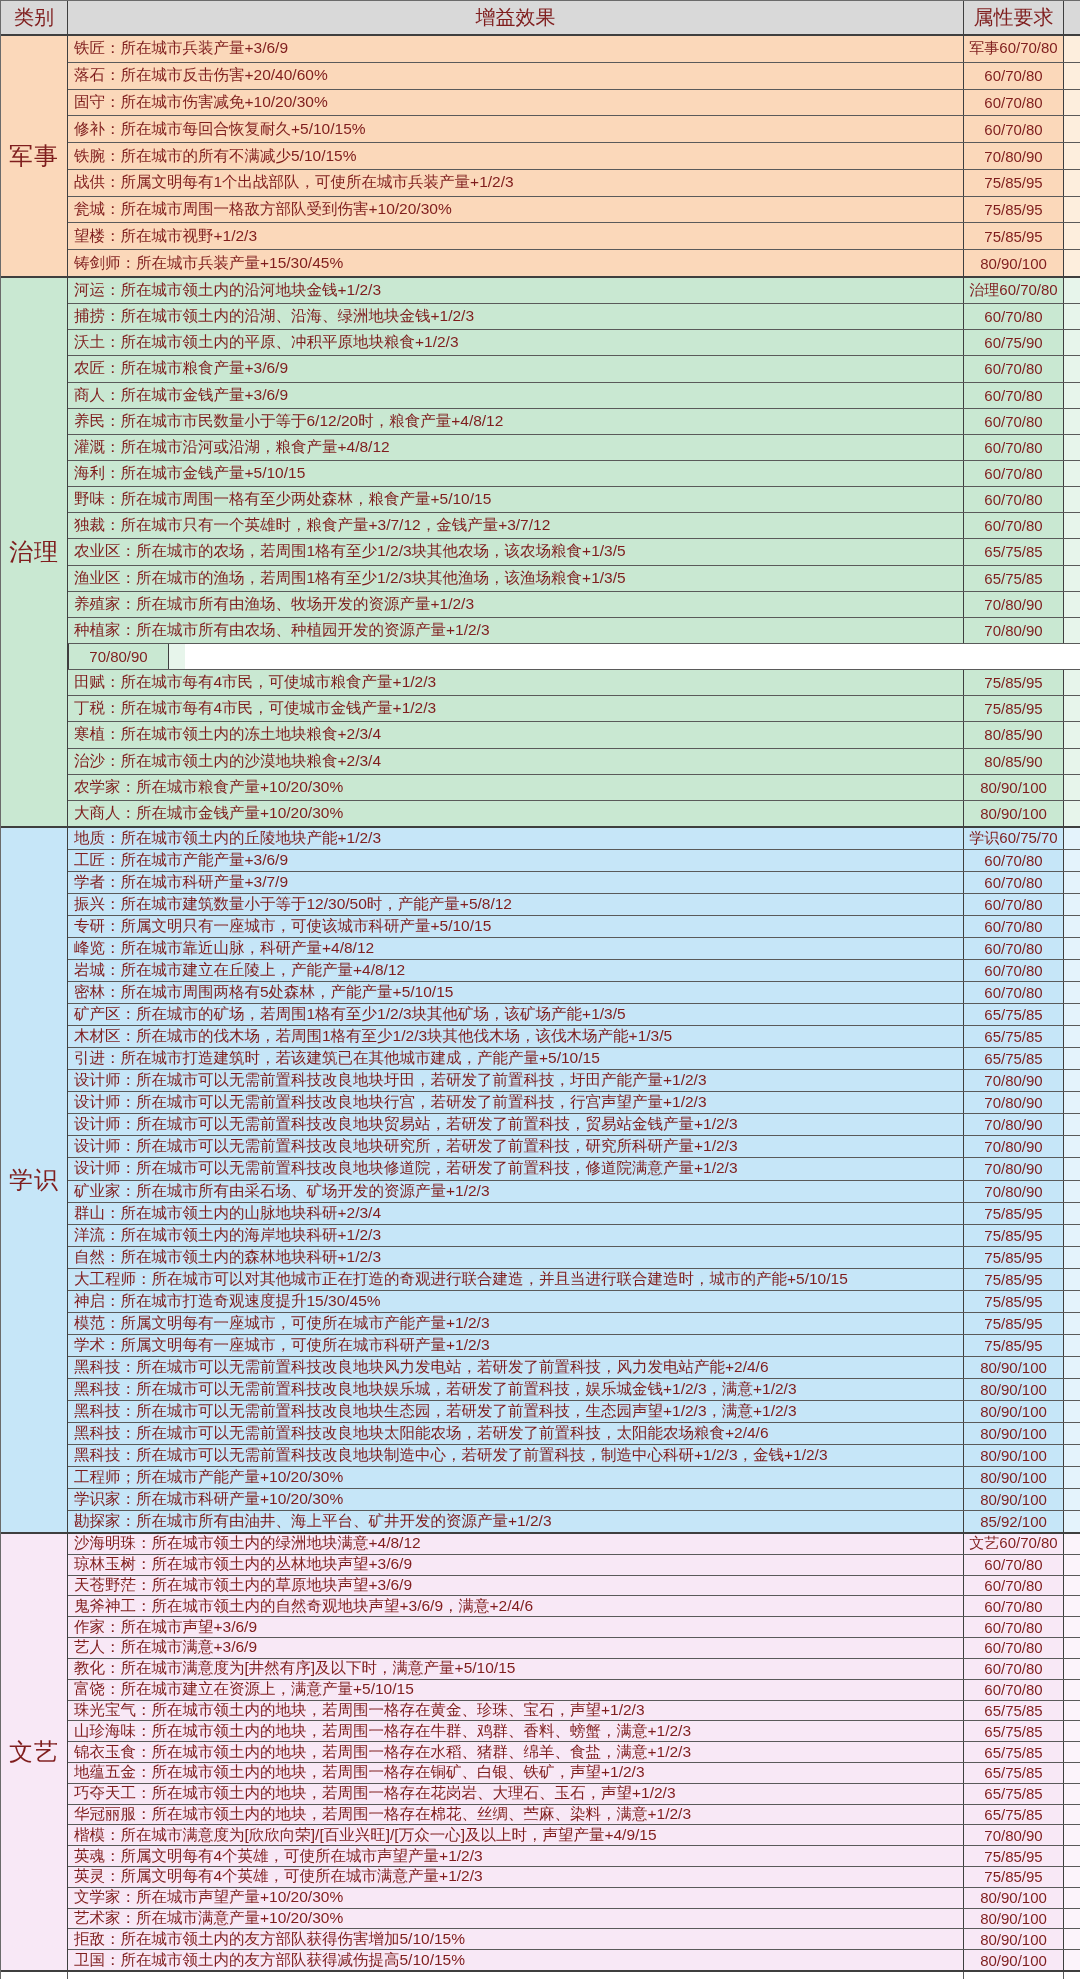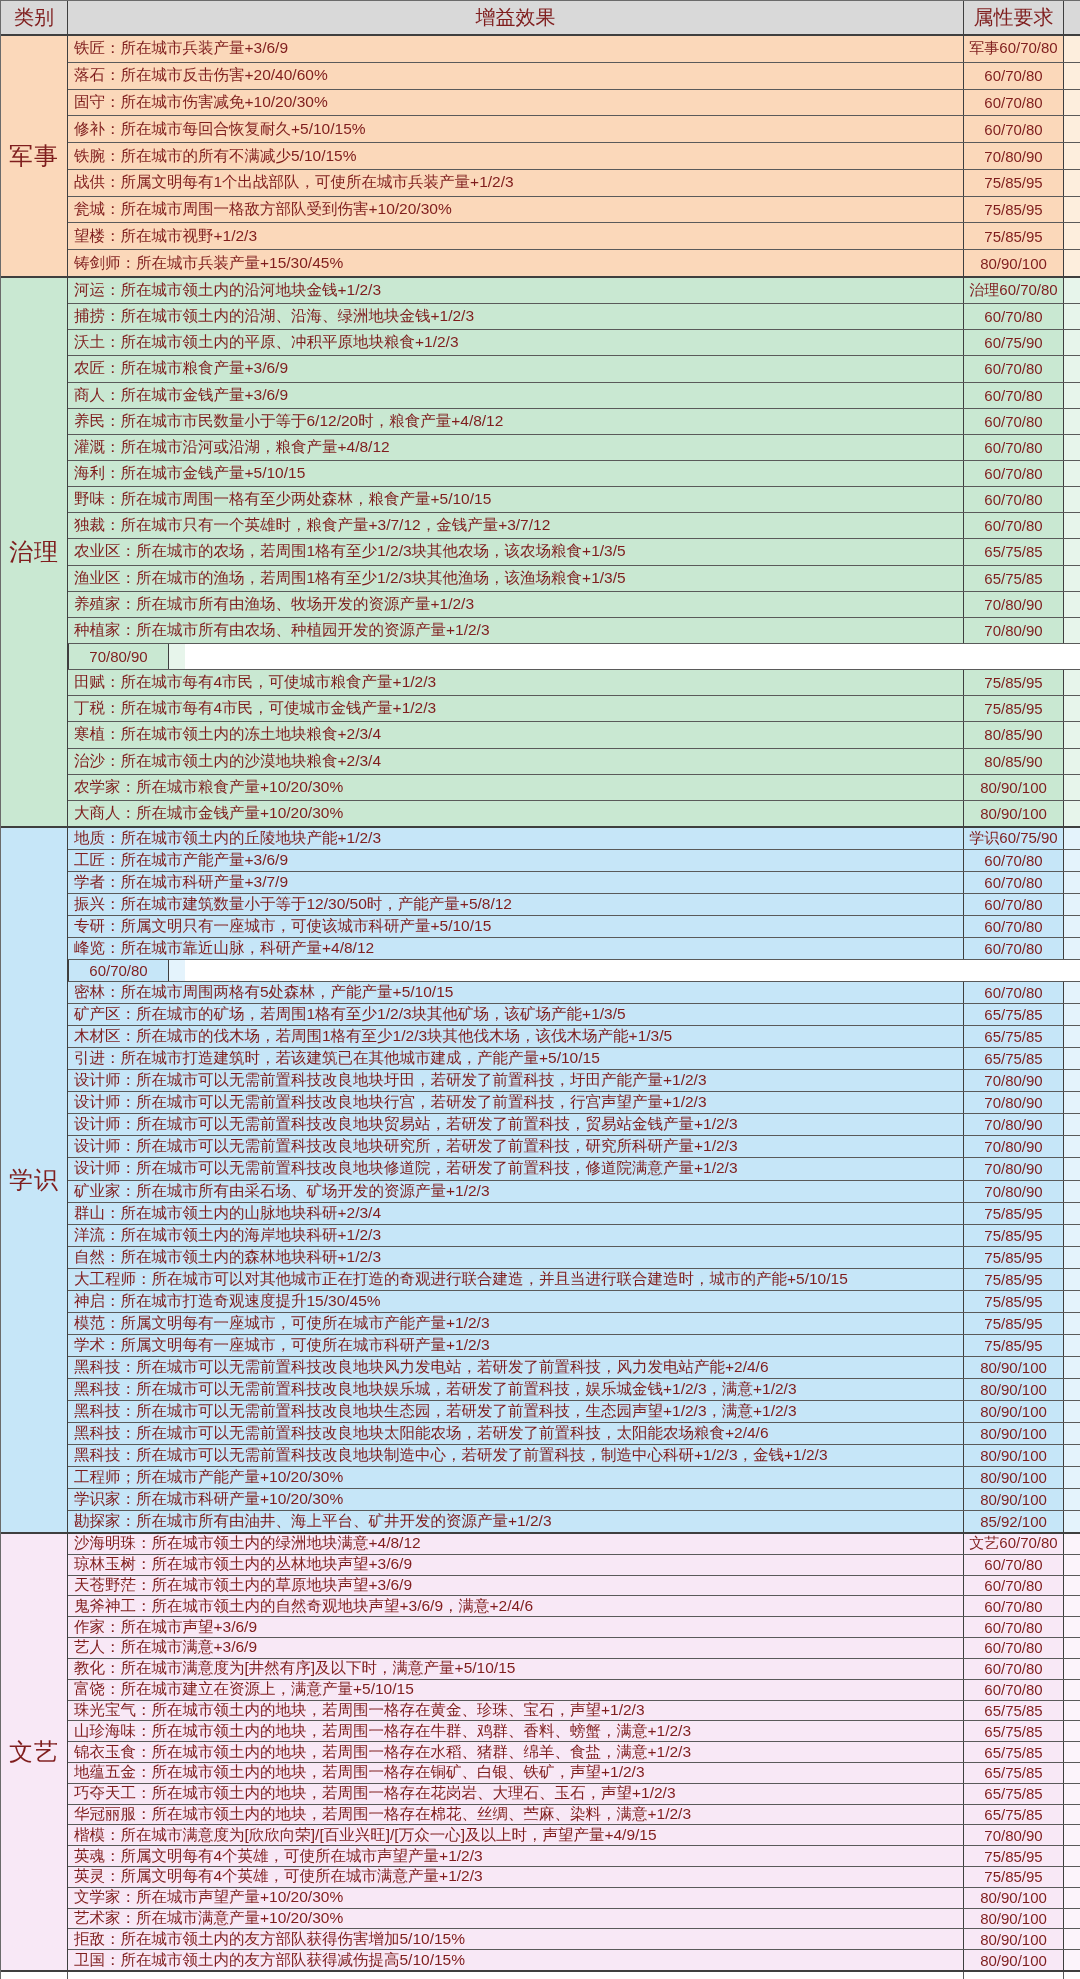--- a/index.html
+++ b/index.html
@@ -217,21 +217,21 @@
             <div class="req-cell" style="background: rgb(201, 232, 210);">80/90/100</div>
             <div class="sliver" style="background: rgb(231, 245, 235);"></div>
           </div>
         </div>
       </div>
       <div class="section sec-2">
         <div class="cat-cell" style="background: rgb(198, 230, 248);">学识</div>
         <div class="rows">
           <div class="row">
             <div class="effect-cell" style="background: rgb(198, 230, 248);">地质：所在城市领土内的丘陵地块产能+1/2/3</div>
-            <div class="req-cell" style="background: rgb(198, 230, 248);">学识60/75/90</div>
+            <div class="req-cell" style="background: rgb(198, 230, 248);">学识60/75/70</div>
             <div class="sliver" style="background: rgb(228, 243, 252);"></div>
           </div>
           <div class="row">
             <div class="effect-cell" style="background: rgb(198, 230, 248);">工匠：所在城市产能产量+3/6/9</div>
             <div class="req-cell" style="background: rgb(198, 230, 248);">60/70/80</div>
             <div class="sliver" style="background: rgb(228, 243, 252);"></div>
           </div>
           <div class="row">
             <div class="effect-cell" style="background: rgb(198, 230, 248);">学者：所在城市科研产量+3/7/9</div>
             <div class="req-cell" style="background: rgb(198, 230, 248);">60/70/80</div>
@@ -246,20 +246,21 @@
             <div class="effect-cell" style="background: rgb(198, 230, 248);">专研：所属文明只有一座城市，可使该城市科研产量+5/10/15</div>
             <div class="req-cell" style="background: rgb(198, 230, 248);">60/70/80</div>
             <div class="sliver" style="background: rgb(228, 243, 252);"></div>
           </div>
           <div class="row">
             <div class="effect-cell" style="background: rgb(198, 230, 248);">峰览：所在城市靠近山脉，科研产量+4/8/12</div>
             <div class="req-cell" style="background: rgb(198, 230, 248);">60/70/80</div>
             <div class="sliver" style="background: rgb(228, 243, 252);"></div>
           </div>
           <div class="row">
+            <div class="effect-cell" style="background: rgb(198, 230, 248);">岩城：所在城市建立在丘陵上，产能产量+4/8/12</div>
             <div class="req-cell" style="background: rgb(198, 230, 248);">60/70/80</div>
             <div class="sliver" style="background: rgb(228, 243, 252);"></div>
           </div>
           <div class="row">
             <div class="effect-cell" style="background: rgb(198, 230, 248);">密林：所在城市周围两格有5处森林，产能产量+5/10/15</div>
             <div class="req-cell" style="background: rgb(198, 230, 248);">60/70/80</div>
             <div class="sliver" style="background: rgb(228, 243, 252);"></div>
           </div>
           <div class="row">
             <div class="effect-cell" style="background: rgb(198, 230, 248);">矿产区：所在城市的矿场，若周围1格有至少1/2/3块其他矿场，该矿场产能+1/3/5</div>

